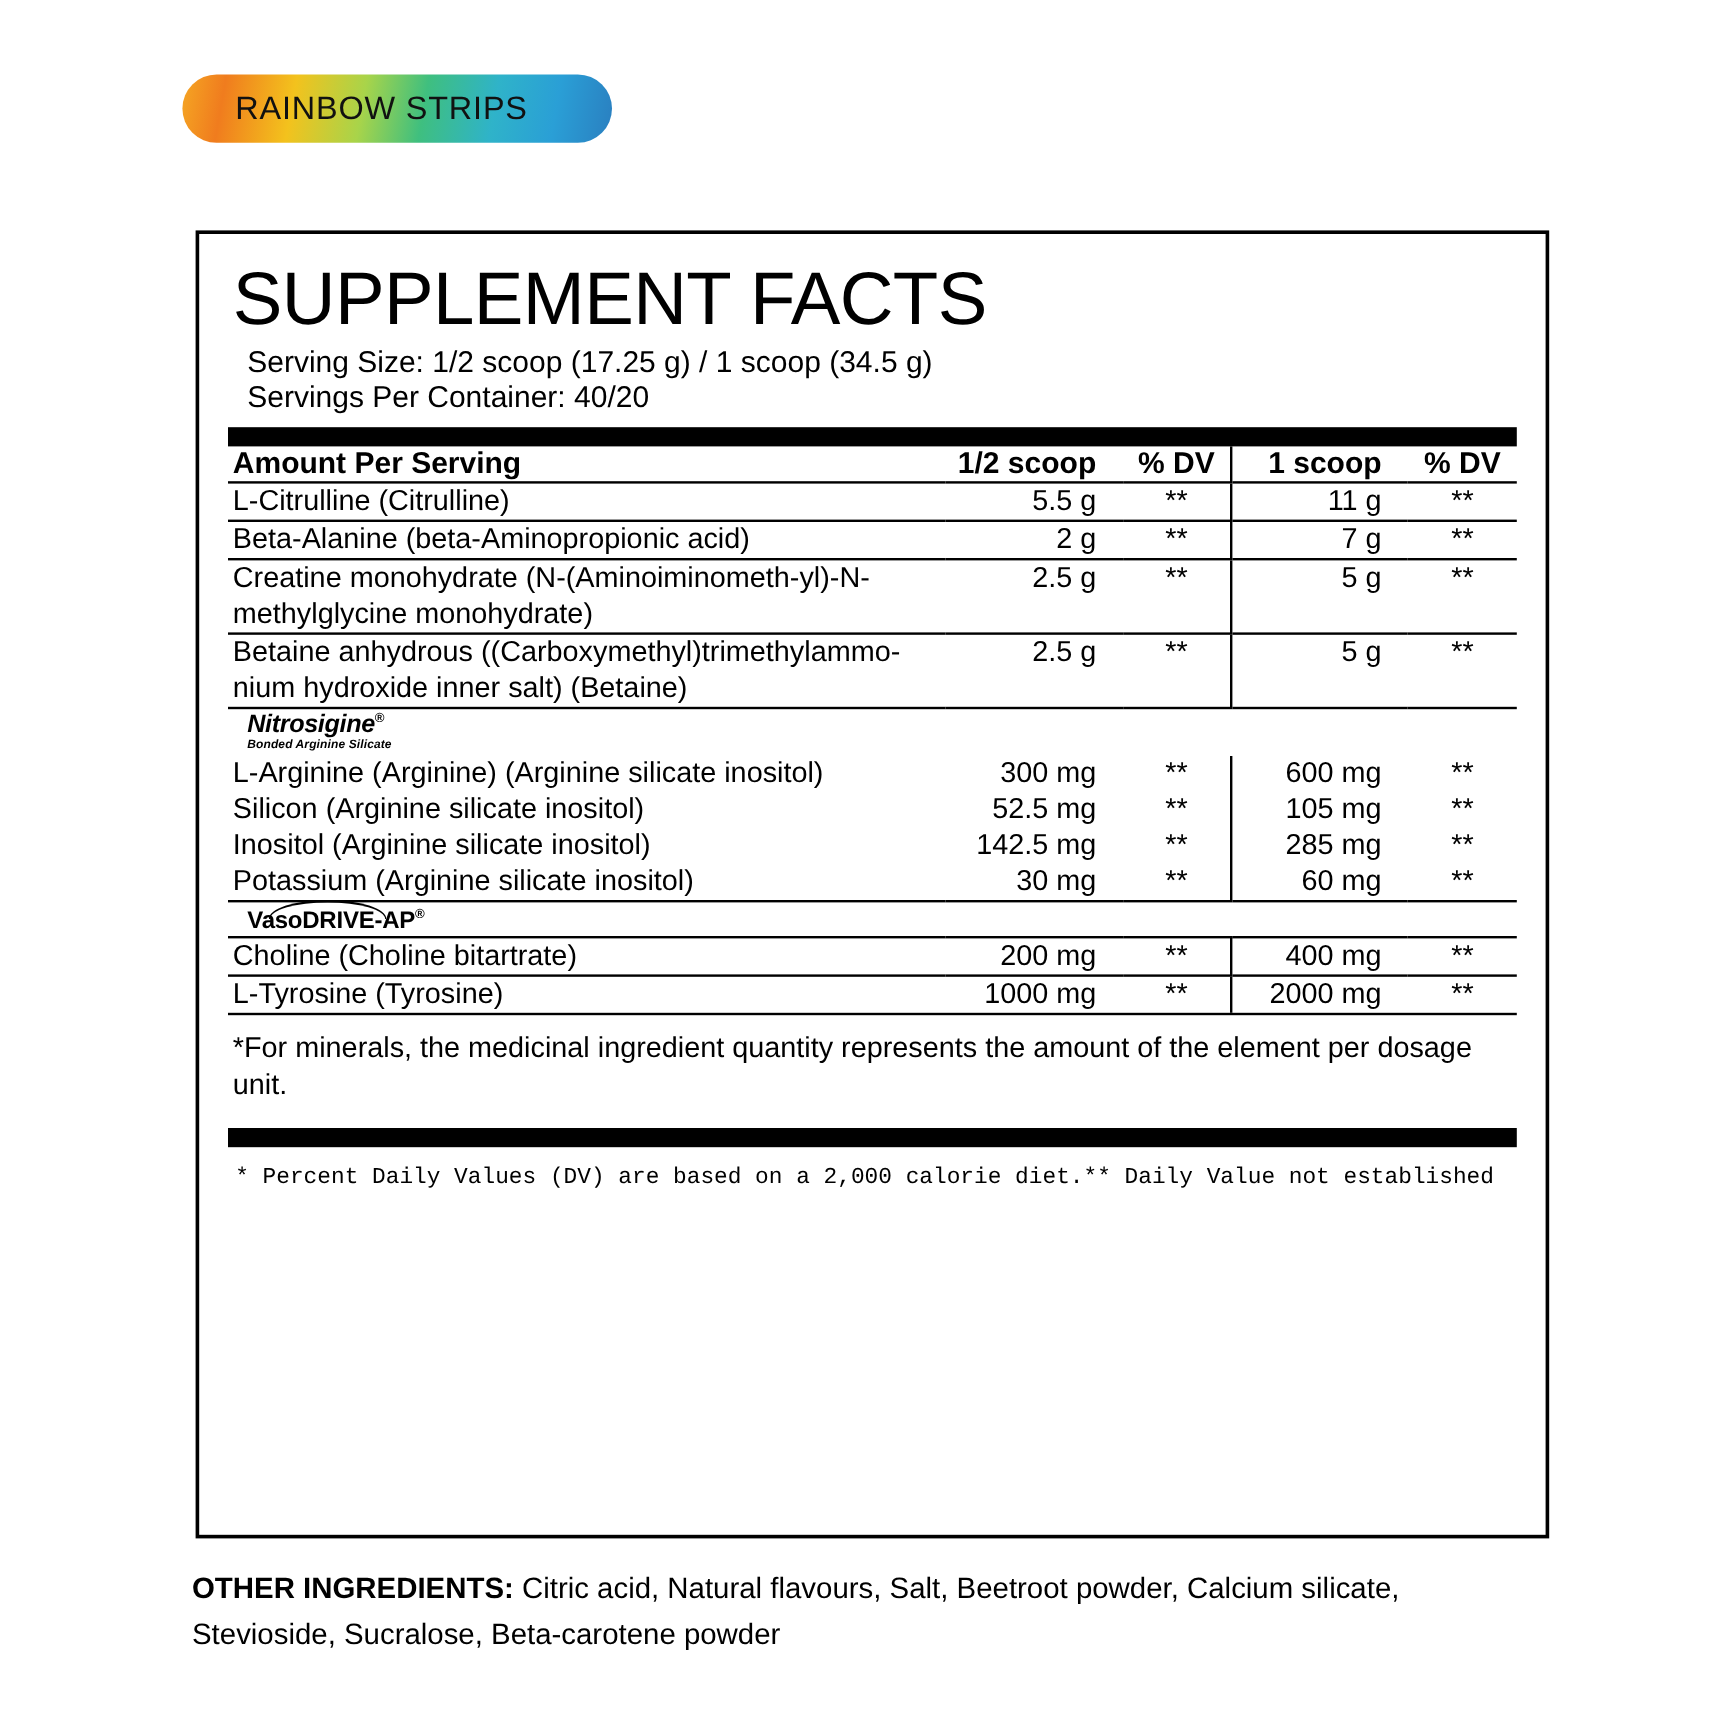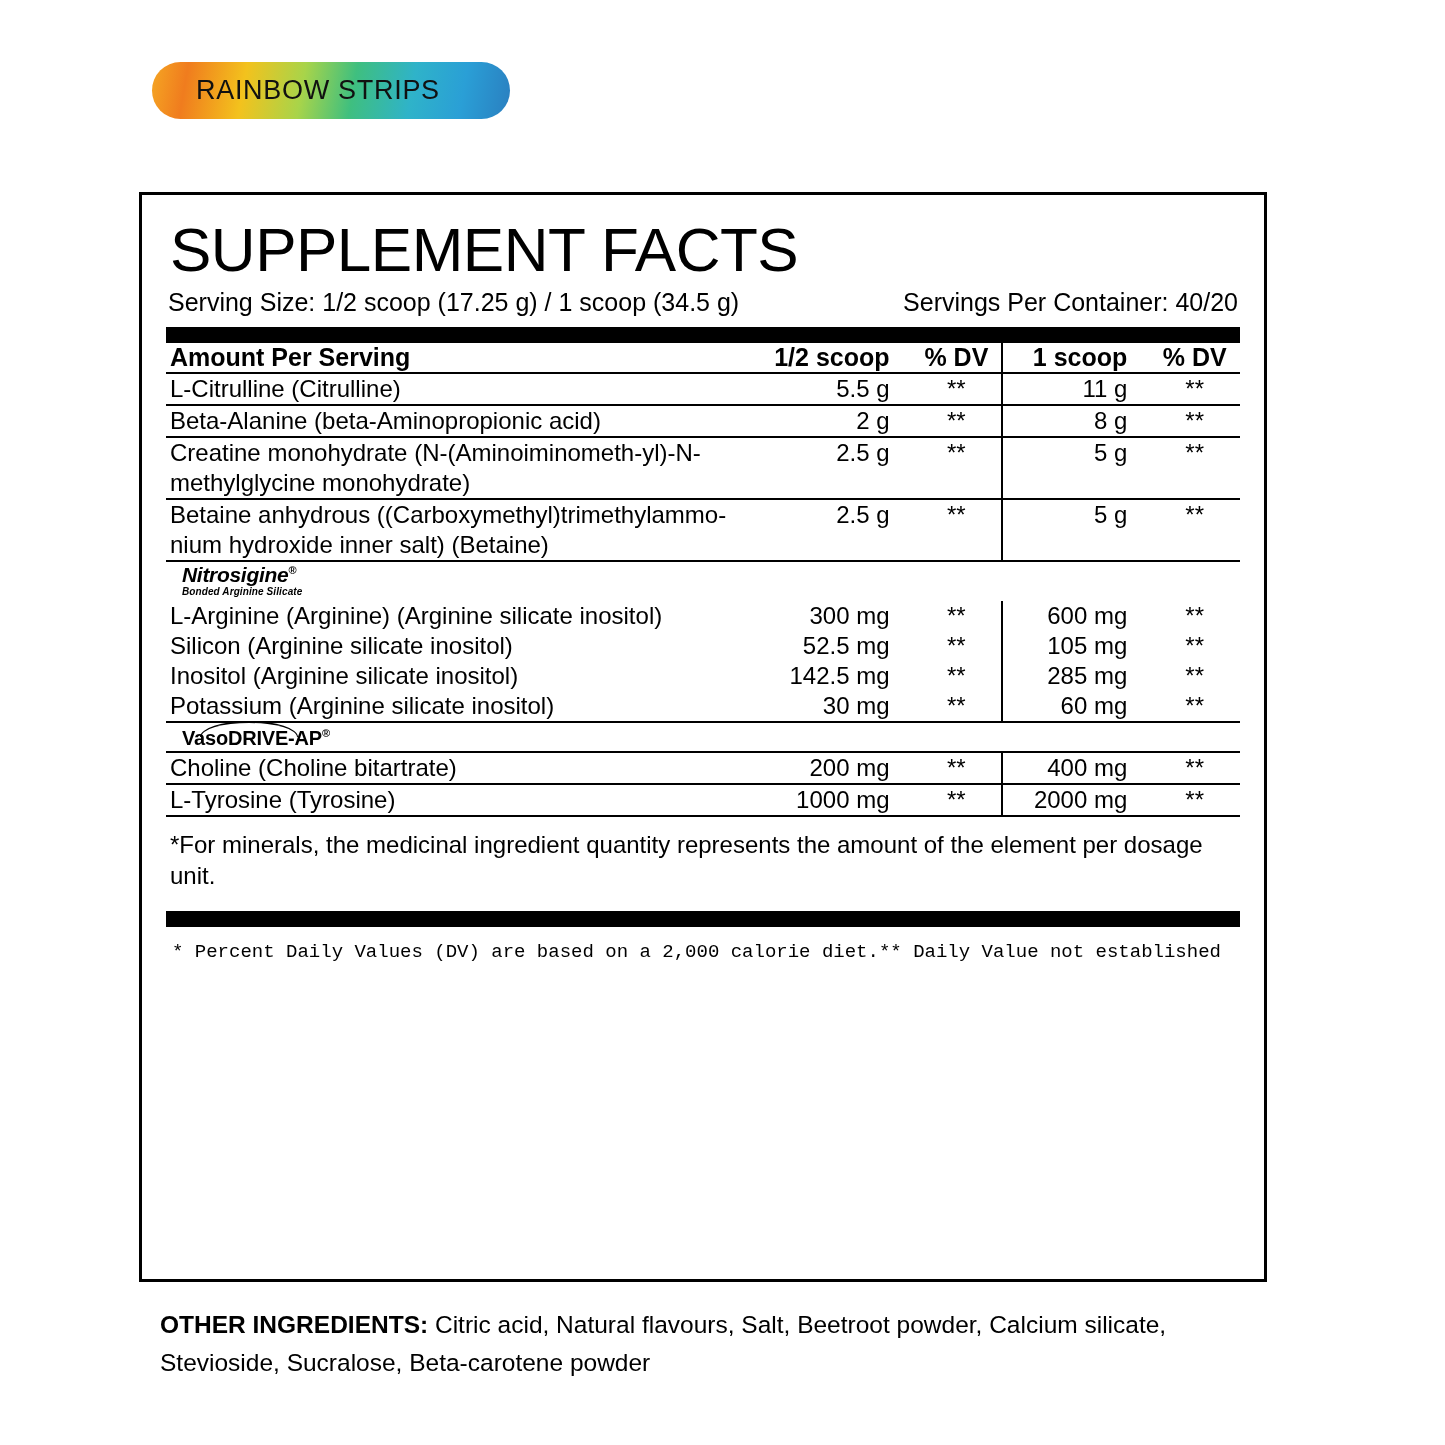--- a/index.html
+++ b/index.html
@@ -40,21 +40,21 @@
   }
   .flavour-pill .label {
     font-size: 27px;
     letter-spacing: 0.7px;
     color: #111111;
   }
 
   
   .panel {
     position: absolute;
-    left: 139px;
+    left: 163px;
     top: 192px;
     width: 1128px;
     height: 1090px;
     border: 3px solid #000000;
     box-sizing: border-box;
     padding: 14px 24px 0 24px;
   }
 
   .title {
     font-size: 62px;
@@ -63,21 +63,22 @@
     line-height: 1.05;
     margin: 8px 0 2px 4px;
     font-family: "Liberation Sans", sans-serif;
   }
 
   .serving-row {
     display: flex;
     justify-content: space-between;
     align-items: baseline;
     font-size: 25px;
-    margin: 6px 2px 0 2px;
+    margin: 6px 2px 0 16px;
+    flex-direction: column;
   }
 
   .rule-thick {
     height: 16px;
     background: #000;
     margin: 10px 0 0 0;
   }
 
   
   table.facts {
@@ -232,21 +233,21 @@
         <td class="amt">5.5 g</td>
         <td class="dv">**</td>
         <td class="amt2">11 g</td>
         <td class="dv2">**</td>
       </tr>
 
       <tr class="row">
         <td class="name">Beta-Alanine (beta-Aminopropionic acid)</td>
         <td class="amt">2 g</td>
         <td class="dv">**</td>
-        <td class="amt2">8 g</td>
+        <td class="amt2">7 g</td>
         <td class="dv2">**</td>
       </tr>
 
       <tr class="row">
         <td class="name">Creatine monohydrate (N-(Aminoiminometh-yl)-N-methylglycine monohydrate)</td>
         <td class="amt">2.5 g</td>
         <td class="dv">**</td>
         <td class="amt2">5 g</td>
         <td class="dv2">**</td>
       </tr>

